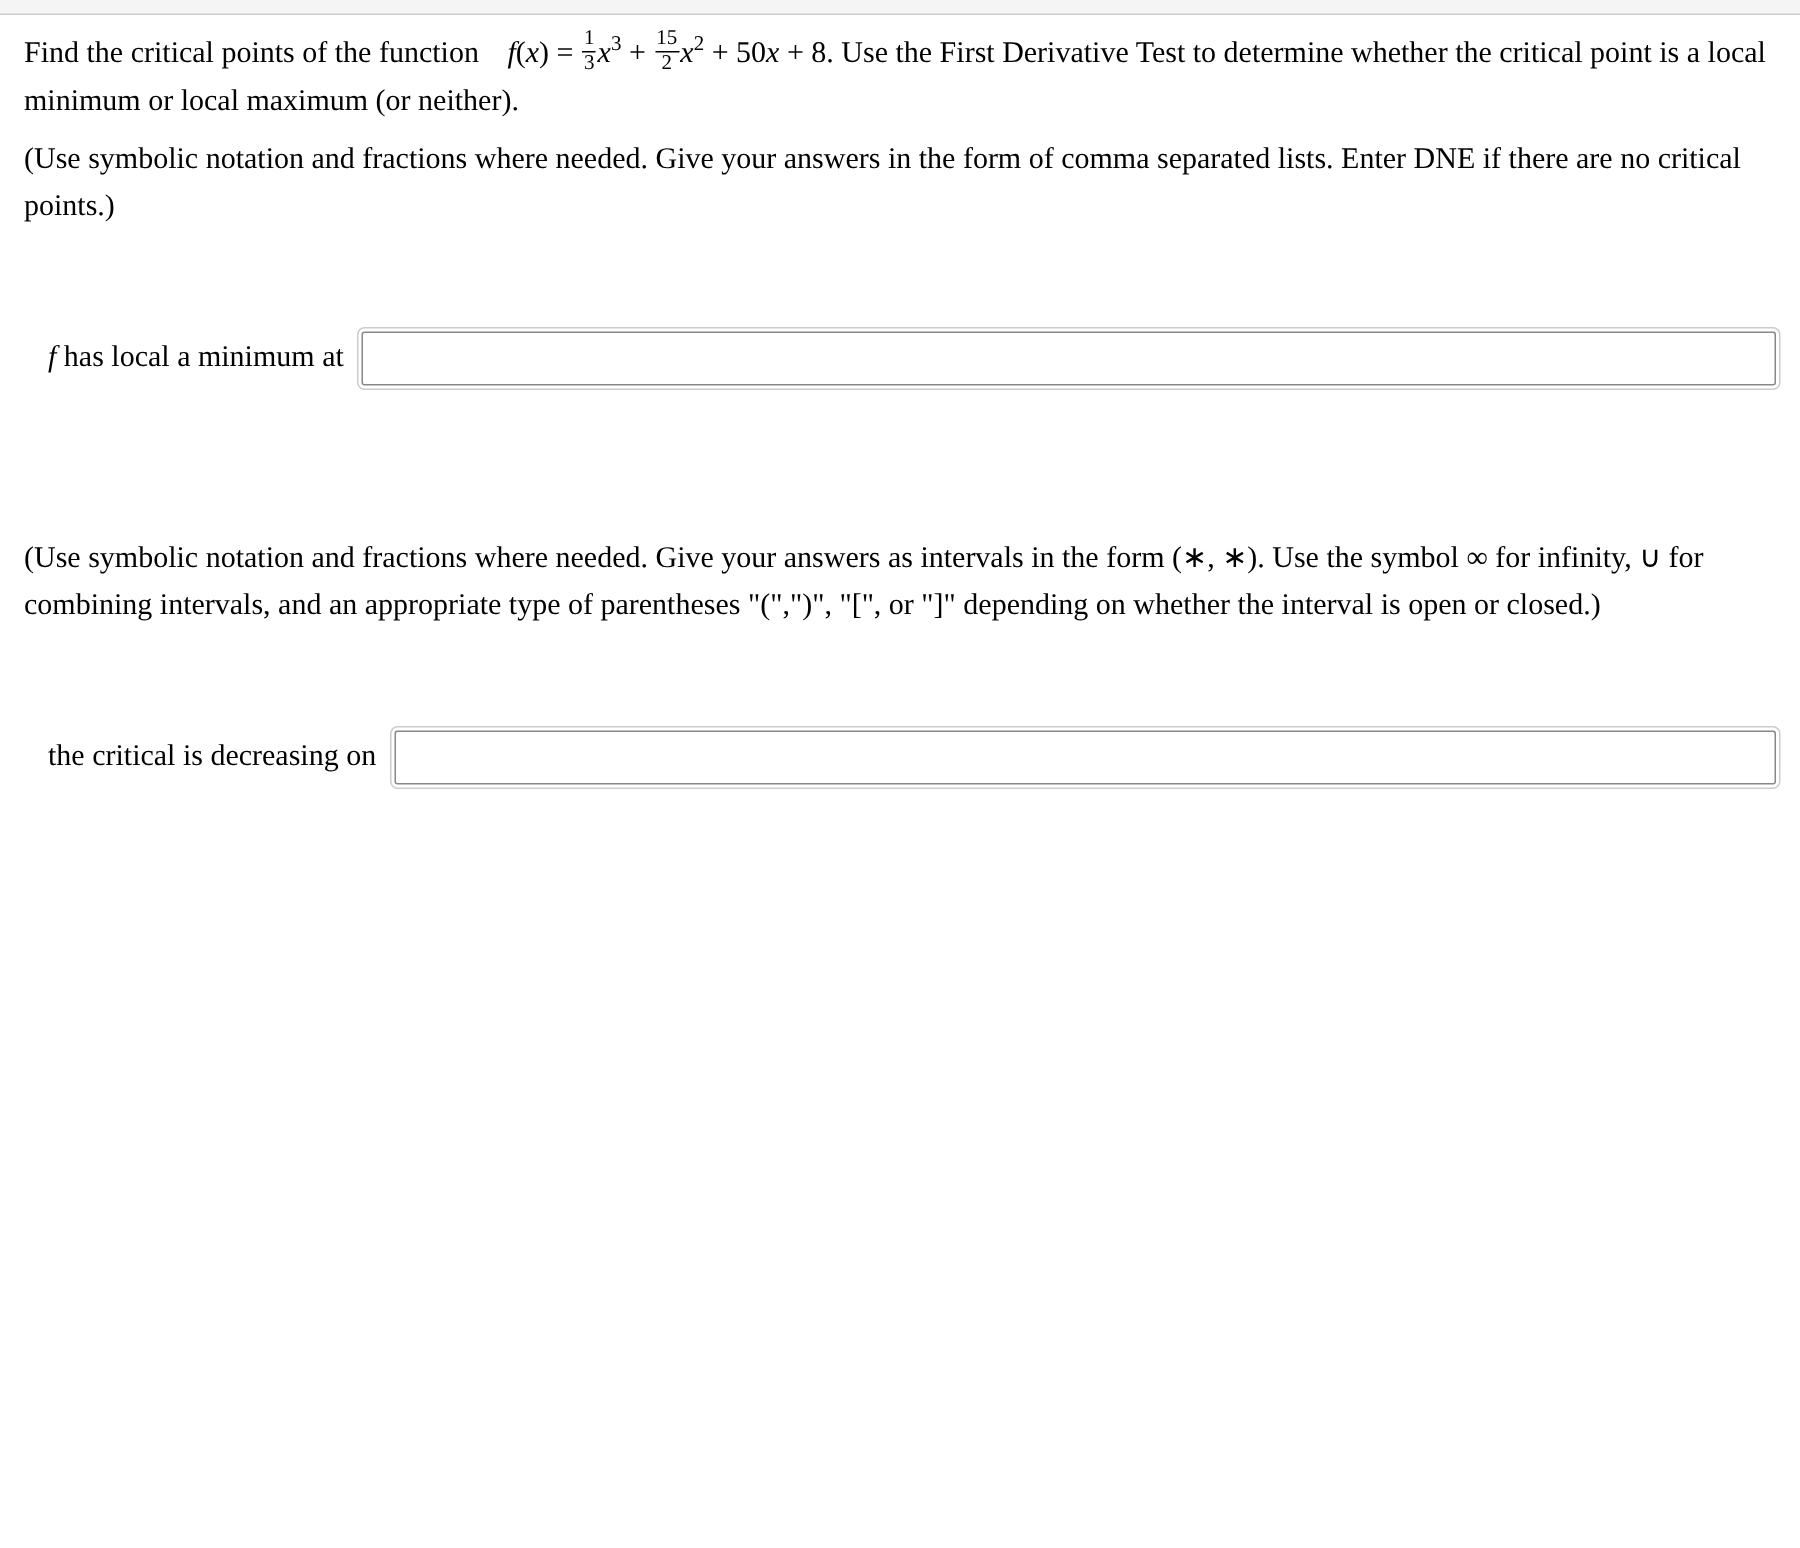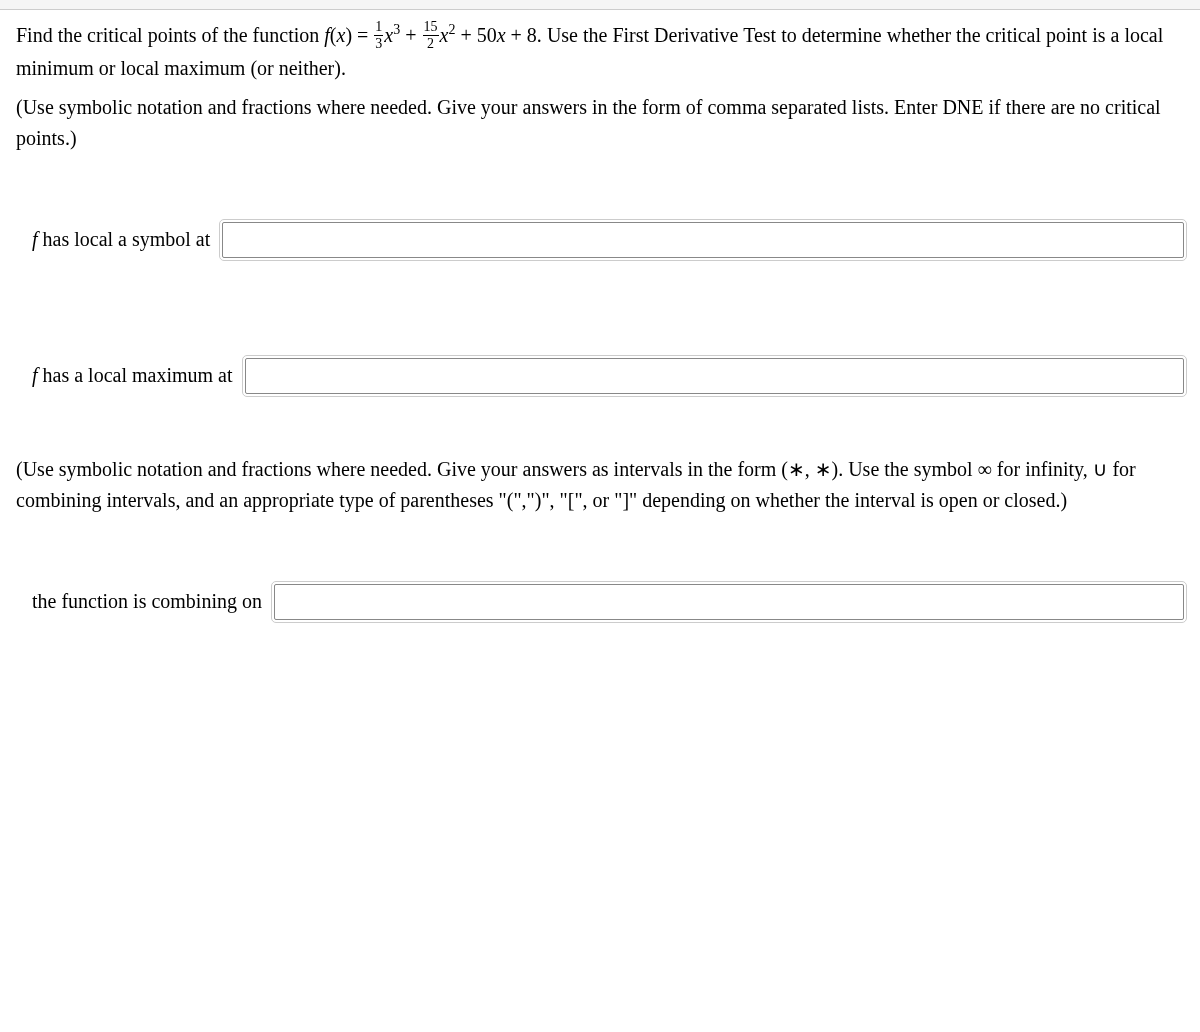--- a/index.html
+++ b/index.html
@@ -79,20 +79,21 @@
       display: block;
       padding-top: 1px;
     }
     sup {
       font-size: 0.7em;
       vertical-align: super;
       line-height: 0;
     }
     .math {
       font-family: "Times New Roman", Times, serif;
+      margin-left: 14px;
     }
     .gap-top {
       margin-top: 30px;
     }
   </style>
 </head>
 <body>
 
 <div class="top-spacer"></div>
 
@@ -101,36 +102,30 @@
   <p class="para">
     <span>Find the critical points of the function </span><span class="math"><span class="fstyle">f</span><span>(</span><span class="fstyle">x</span><span>) = </span><span class="frac"><span class="num">1</span><span class="den">3</span></span><span class="fstyle">x</span><sup>3</sup><span> + </span><span class="frac"><span class="num">15</span><span class="den">2</span></span><span class="fstyle">x</span><sup>2</sup><span> + 50</span><span class="fstyle">x</span><span> + 8. </span></span><span>Use the First Derivative Test to determine whether the critical point is a local minimum or local maximum (or neither).</span>
   </p>
 
   <p class="para">(Use symbolic notation and fractions where needed. Give your answers in the form of comma separated lists. Enter DNE if there are no critical points.)</p>
 
   <div class="section-break"></div>
 
   <div class="answer-row">
     <span class="answer-label">
-      <span class="fstyle">f</span><span> has local a symbol at</span>
+      <span class="fstyle">f</span><span> has local a minimum at</span>
     </span>
     <input type="text" class="answer-input" value="" style="">
   </div>
 
-  <div class="answer-row" style="margin-bottom:60px;">
-    <span class="answer-label">
-      <span class="fstyle">f</span><span> has a local maximum at</span>
-    </span>
-    <input type="text" class="answer-input" value="" style="">
-  </div>
 
 
   <p class="para">(Use symbolic notation and fractions where needed. Give your answers as intervals in the form (∗, ∗). Use the symbol ∞ for infinity, ∪ for combining intervals, and an appropriate type of parentheses "(",")", "[", or "]" depending on whether the interval is open or closed.)</p>
 
   <div class="section-break"></div>
 
 
   <div class="answer-row">
-    <span class="answer-label">the function is combining on</span>
+    <span class="answer-label">the critical is decreasing on</span>
     <input type="text" class="answer-input" value="" style="">
   </div>
 
 </div>
 
 </body></html>

